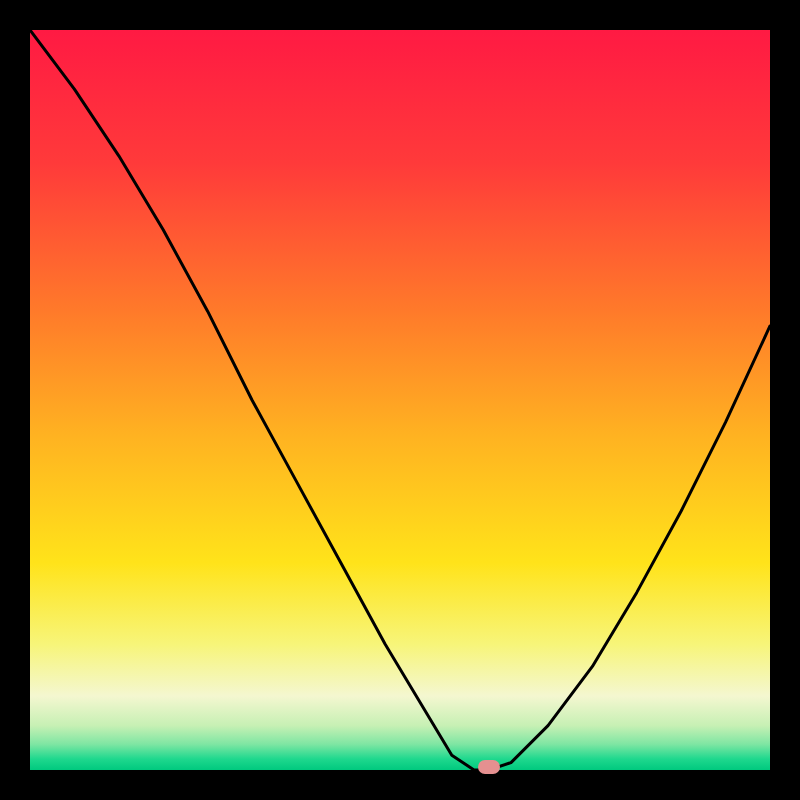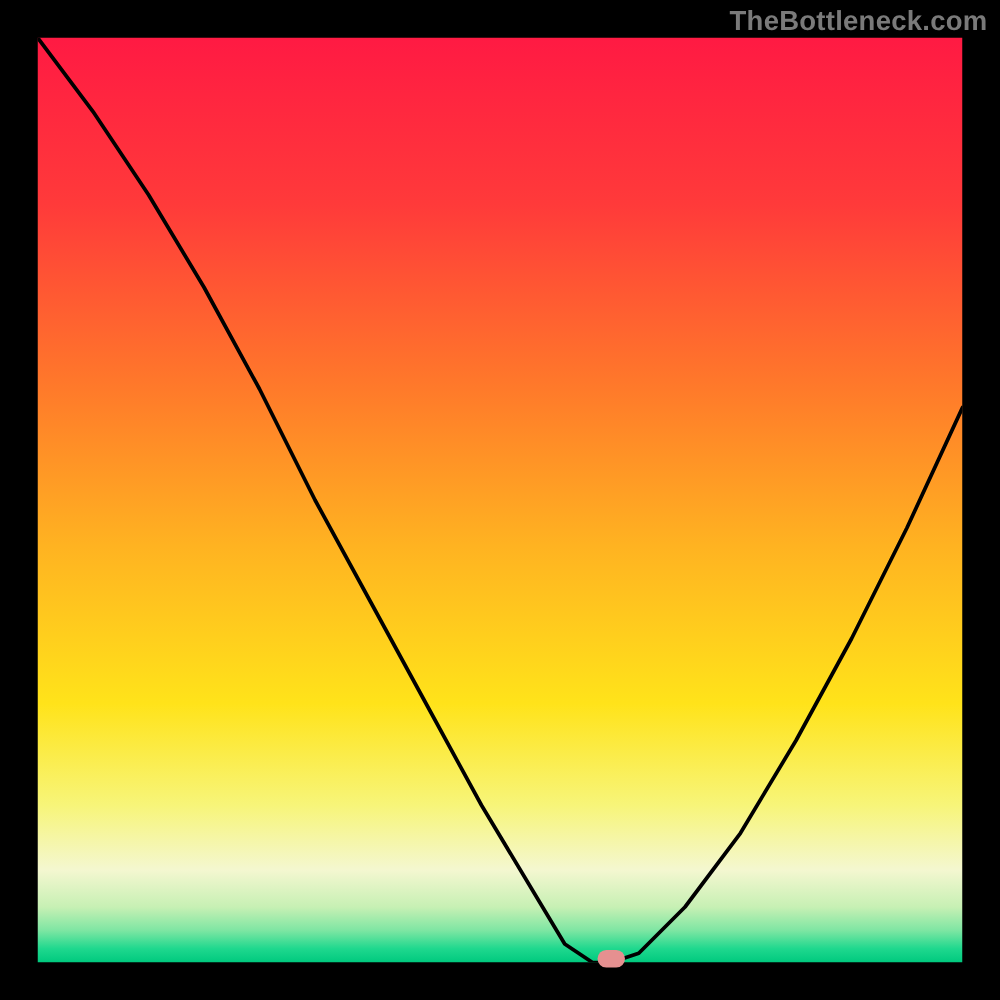--- a/index.html
+++ b/index.html
@@ -47,21 +47,20 @@
     border-radius: 7px;
     z-index: 15;
     transform: translate(-50%, -50%);
   }
 </style>
 </head>
 <body>
 
 <div class="frame">
 
-  <div class="watermark">TheBottleneck.com</div>
 
   <div class="plot-wrap">
     <svg class="plot" viewBox="0 0 740 740" preserveAspectRatio="none">
       <defs>
         <linearGradient id="bg-grad" x1="0" y1="0" x2="0" y2="1">
         <stop offset="0.00%" stop-color="#ff1a43"></stop>
             <stop offset="18.00%" stop-color="#ff3a3a"></stop>
             <stop offset="38.00%" stop-color="#ff7a2a"></stop>
             <stop offset="55.00%" stop-color="#ffb321"></stop>
             <stop offset="72.00%" stop-color="#ffe31a"></stop>

